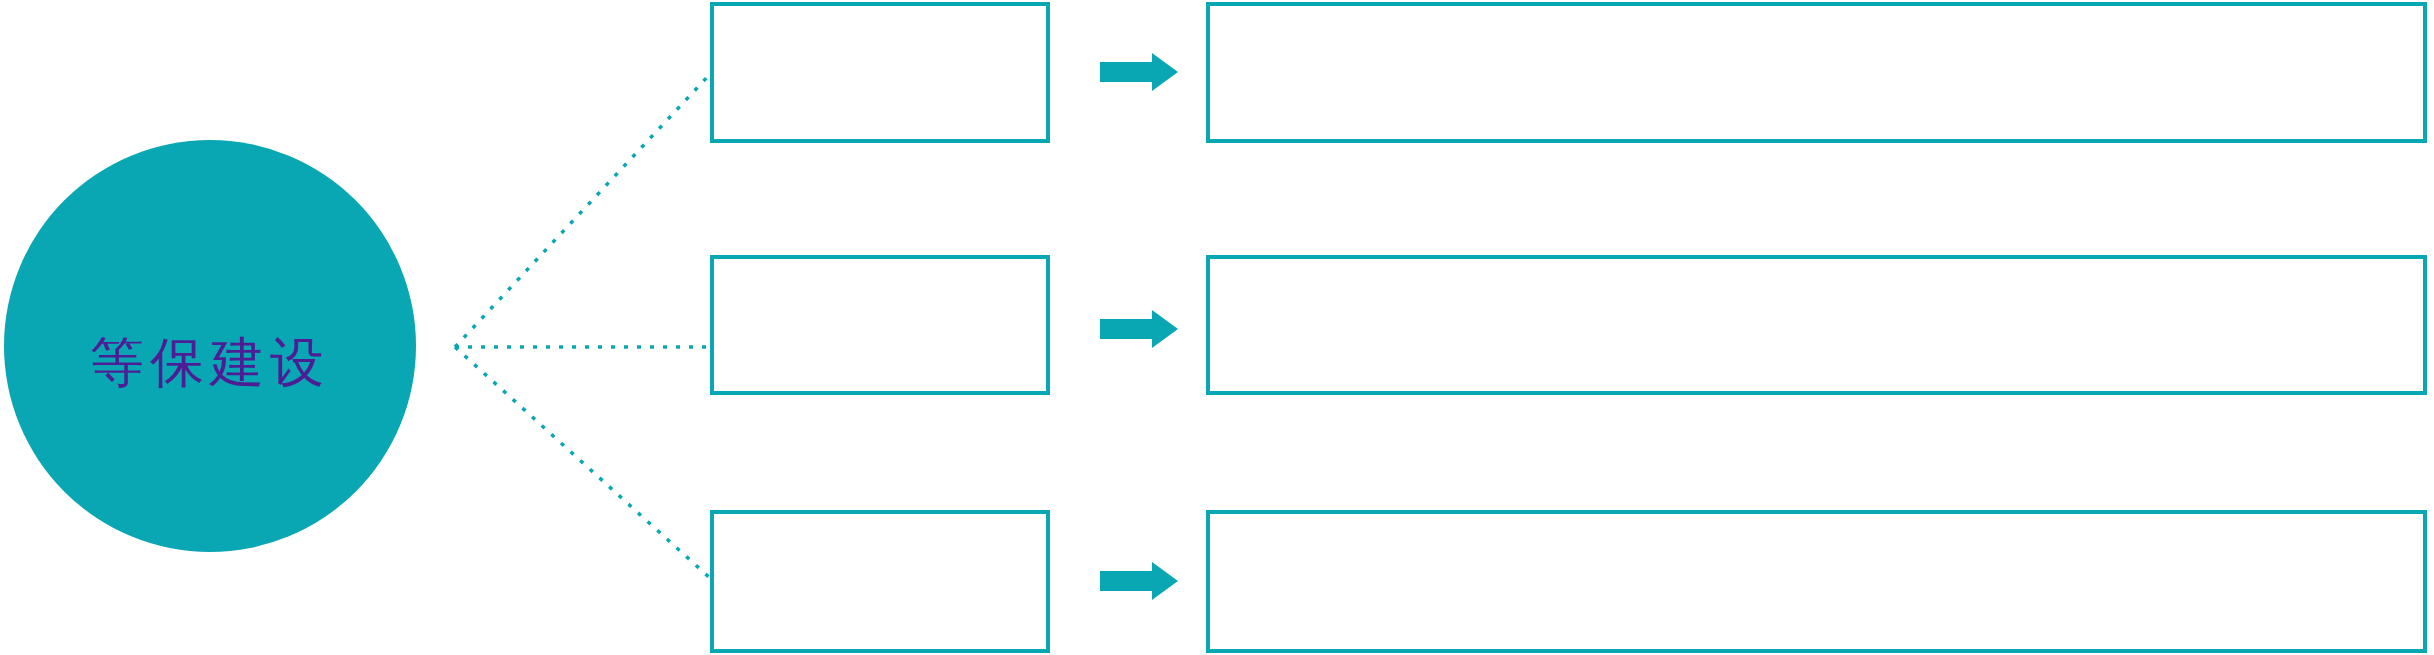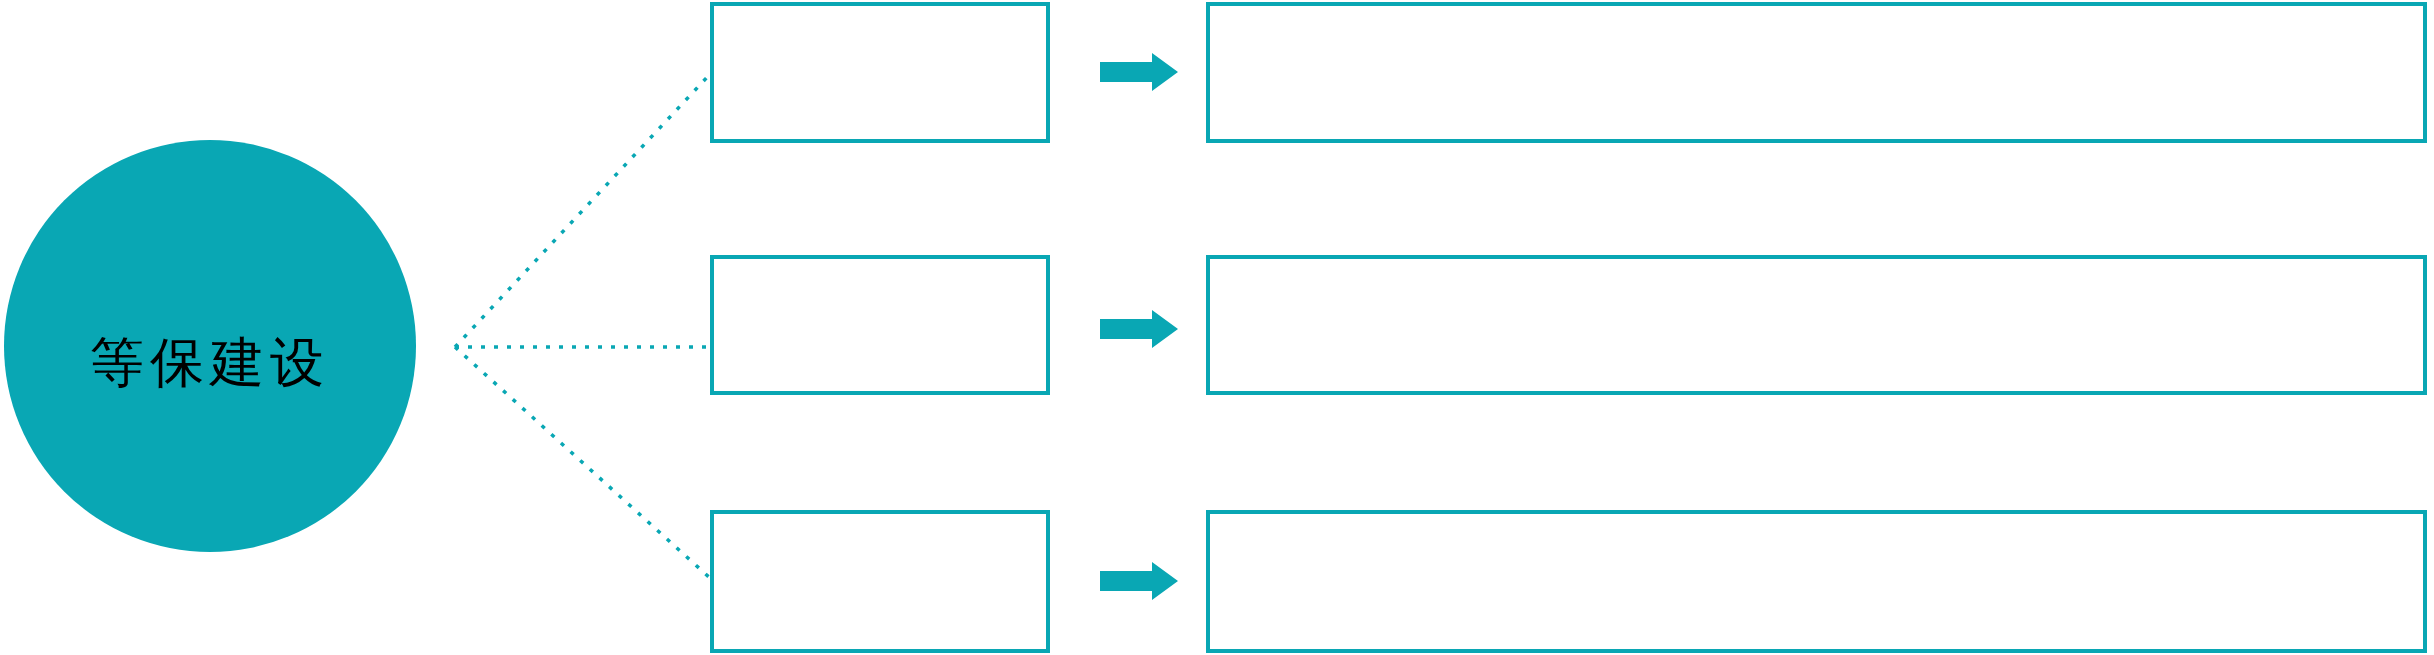--- a/index.html
+++ b/index.html
@@ -21,21 +21,21 @@
     top: 140px;
     width: 412px;
     height: 412px;
     border-radius: 50%;
     background: #09A7B4;
     display: flex;
     align-items: center;
     justify-content: center;
   }
   .hub-label {
-    color: #000000;
+    color: #4c1d95;
     font-size: 54px;
     font-weight: 300;
     letter-spacing: 6px;
     line-height: 1.42;
     text-align: center;
     transform: translateY(16px);
     white-space: pre-line;
   }
   .connector-layer {
     position: absolute;

